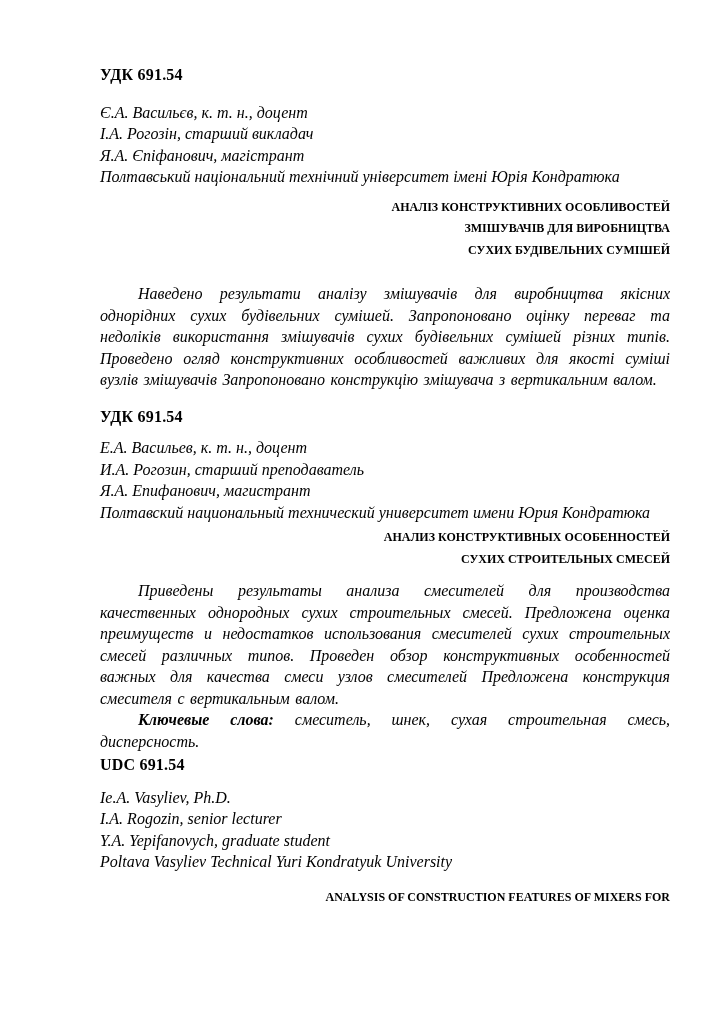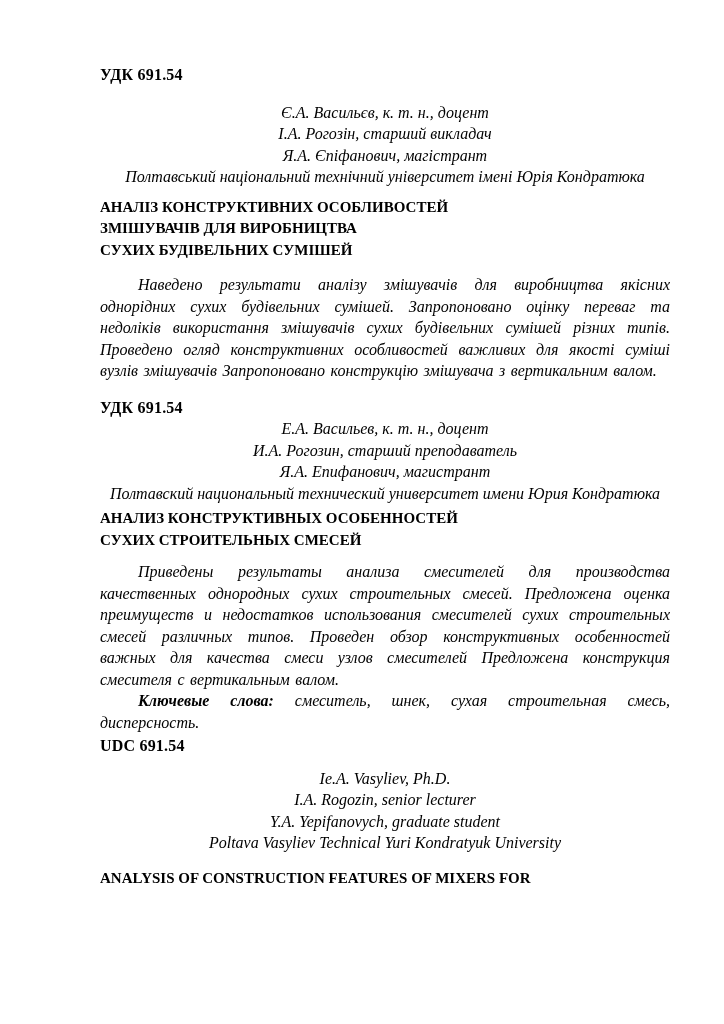--- a/index.html
+++ b/index.html
@@ -23,51 +23,51 @@
     overflow: hidden;
     background: #ffffff;
   }
   p, h1, h2 { margin: 0; padding: 0; font-weight: normal; font-size: inherit; line-height: inherit; }
 
   .udc {
     font-weight: bold;
     letter-spacing: 0.2px;
   }
   .authors {
-    text-align: center;
+    text-align: left;
     font-style: italic;
     margin-top: 16px;
   }
   .title {
-    text-align: left;
+    text-align: right;
     font-weight: bold;
-    font-size: 15px;
+    font-size: 12px;
     margin-top: 9px;
   }
   .title span { display: block; }
   .abstract {
     text-align: justify;
     text-align-last: left;
     font-style: italic;
     text-indent: 38px;
-    margin-top: 13px;
+    margin-top: 22px;
     word-spacing: 1.5px;
   }
   .keywords {
     text-align: justify;
     text-align-last: left;
     font-style: italic;
     text-indent: 38px;
     word-spacing: 1.5px;
   }
   .kw-label { font-weight: bold; }
 
   
   .sec-ru .udc { margin-top: 15px; }
-  .sec-ru .authors { margin-top: 0; }
+  .sec-ru .authors { margin-top: 10px; }
   .sec-ru .title { margin-top: 4px; }
   .sec-ru .abstract { margin-top: 10px; }
   .sec-en .udc { margin-top: 2px; }
   .sec-en .authors { margin-top: 11px; }
   .sec-en .title { margin-top: 14px; }
 </style>
 </head>
 <body>
 
 <div class="page">

